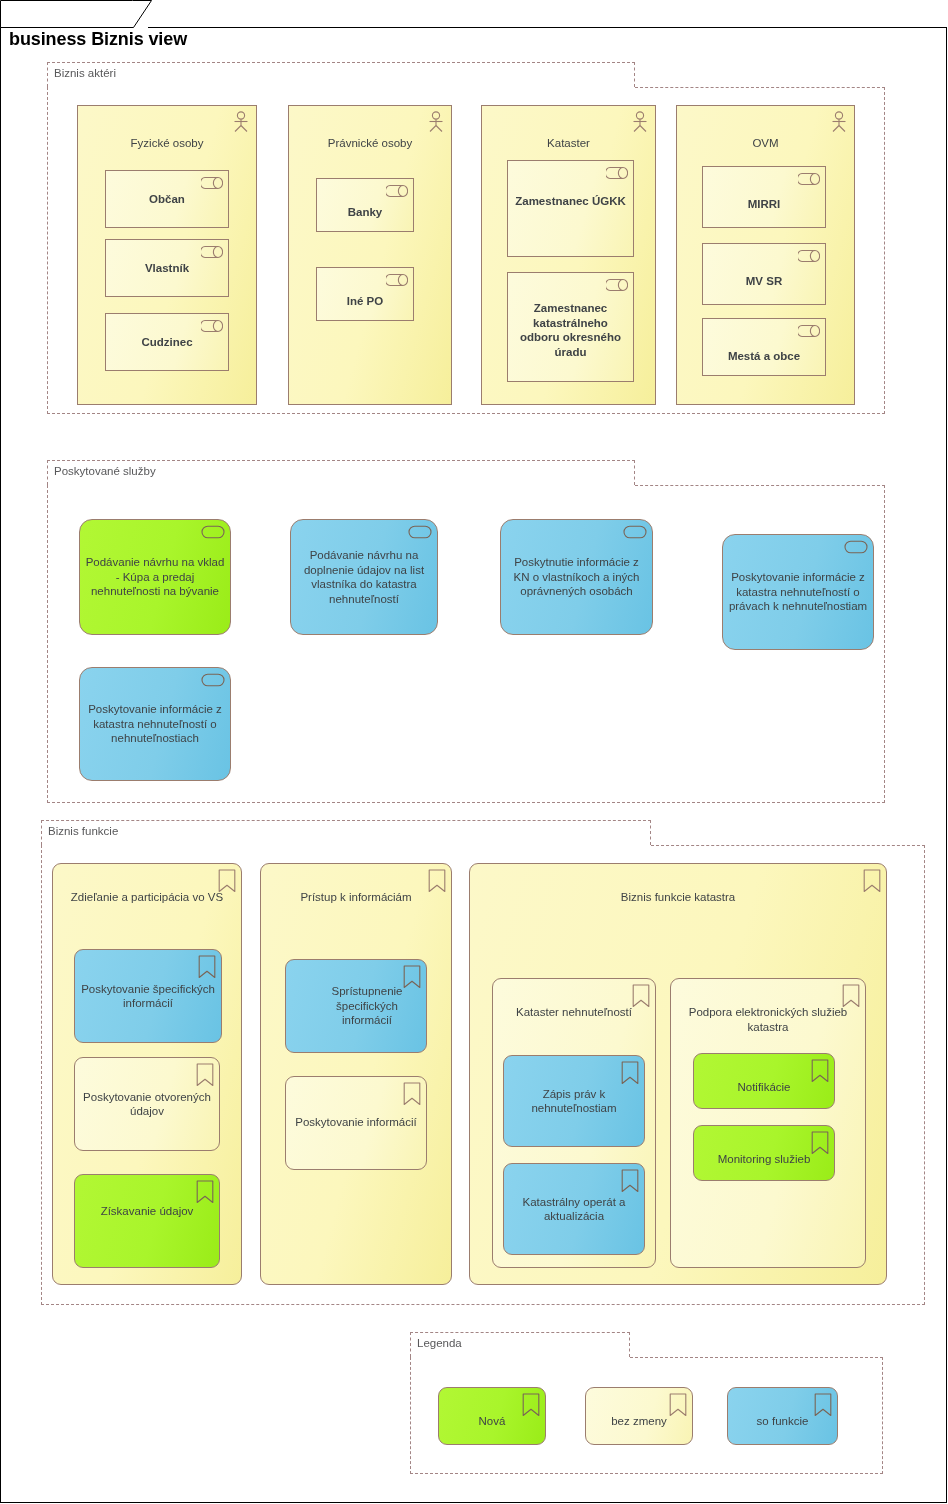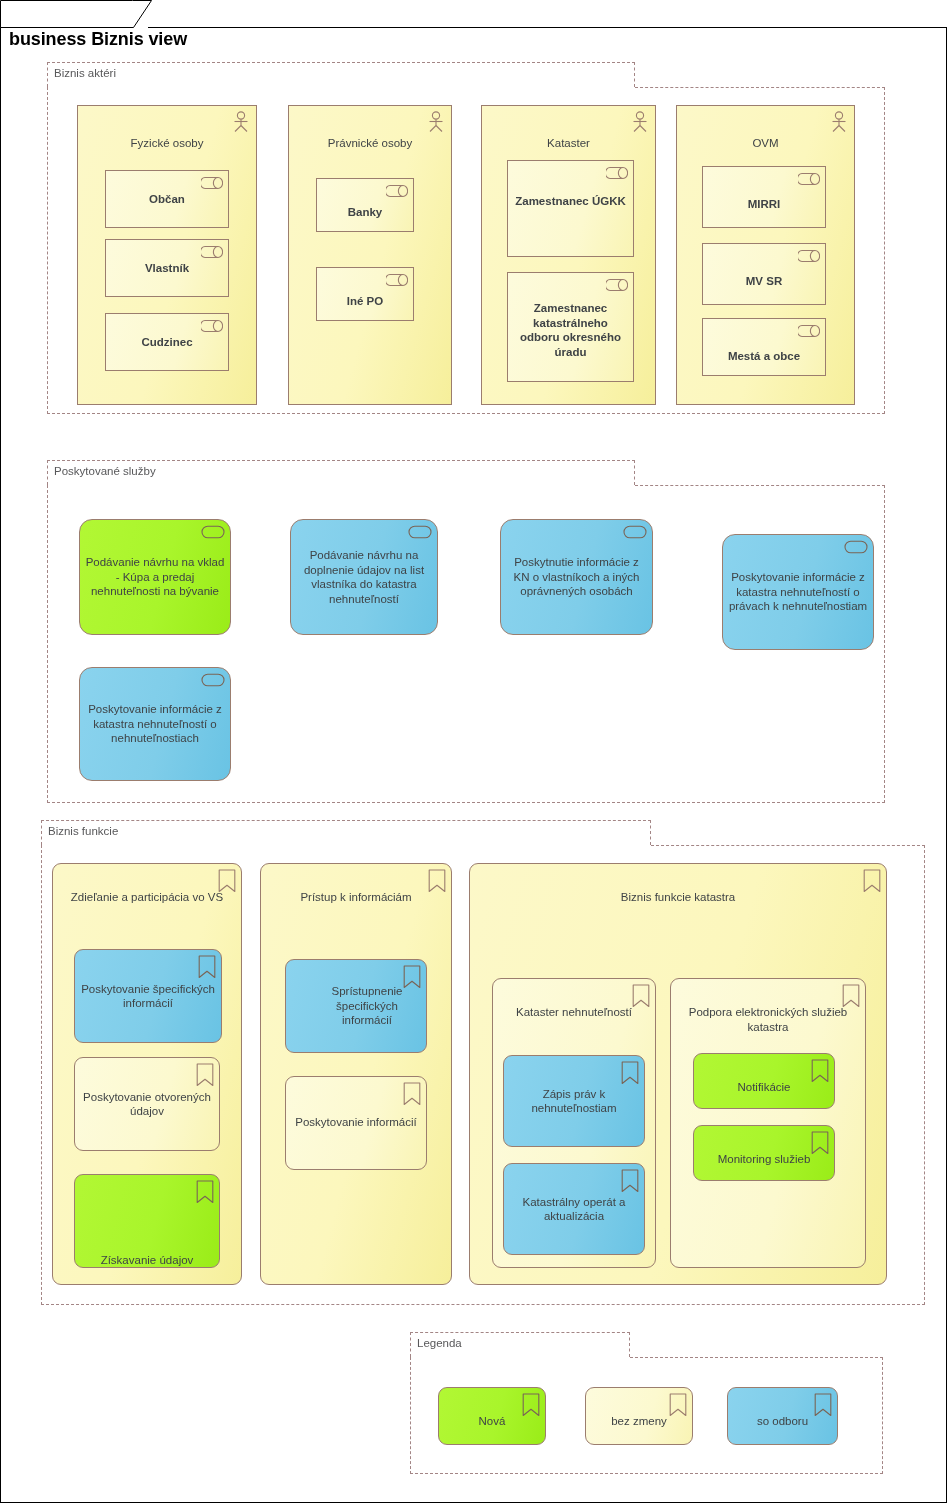--- a/index.html
+++ b/index.html
@@ -112,21 +112,21 @@
   .fill-blue     { background: linear-gradient(105deg,#8ad3ee 0%, #7fcde9 55%, #69c3e4 100%); }
 
   
   .shape-actor   { border-radius: 0; }
   .shape-role    { border-radius: 0; font-weight: bold; }
   .shape-func    { border-radius: 9px; }
   .shape-service { border-radius: 13px; }
   .pad-top-26 { padding-top: 26px; }
   .pad-top-30 { padding-top: 30px; }
   .pad-top-38 { padding-top: 38px; }
-  .pad-top-42 { padding-top: 42px; align-items: flex-end; }
+  .pad-top-42 { padding-top: 29px; }
   .center-v { align-items: center; }
 </style>
 </head>
 <body>
 
 <div id="canvas">
 
   <div class="frame-border"></div>
   <div class="frame-top-right"></div>
 
@@ -412,16 +412,16 @@
   <div class="el shape-func fill-yellow-l pad-top-26" style="left:585px; top:1387px; width:108px; height:58px;">
     <svg class="icon" width="18" height="24" viewBox="0 0 18 24">
       <path d="M1.2,1 L16.8,1 L16.8,22.5 L9,16.2 L1.2,22.5 Z" fill="none" stroke="#9b7d6e" stroke-width="1.1" stroke-linejoin="round"></path>
     </svg>
     <span class="cap">bez zmeny</span>
   </div>
   <div class="el shape-func fill-blue pad-top-26" style="left:727px; top:1387px; width:111px; height:58px;">
     <svg class="icon" width="18" height="24" viewBox="0 0 18 24">
       <path d="M1.2,1 L16.8,1 L16.8,22.5 L9,16.2 L1.2,22.5 Z" fill="none" stroke="#7a6456" stroke-width="1.1" stroke-linejoin="round"></path>
     </svg>
-    <span class="cap">so odboru</span>
+    <span class="cap">so funkcie</span>
   </div>
 
 </div>
 
 </body></html>

